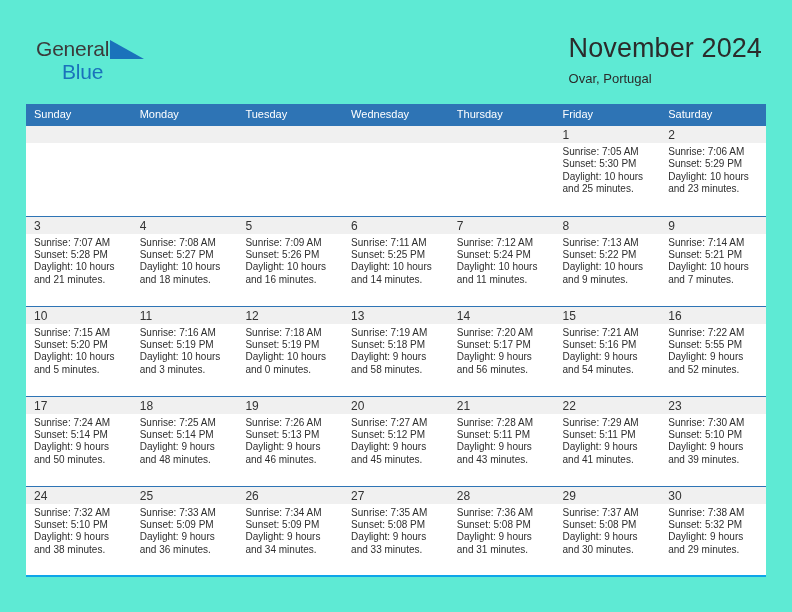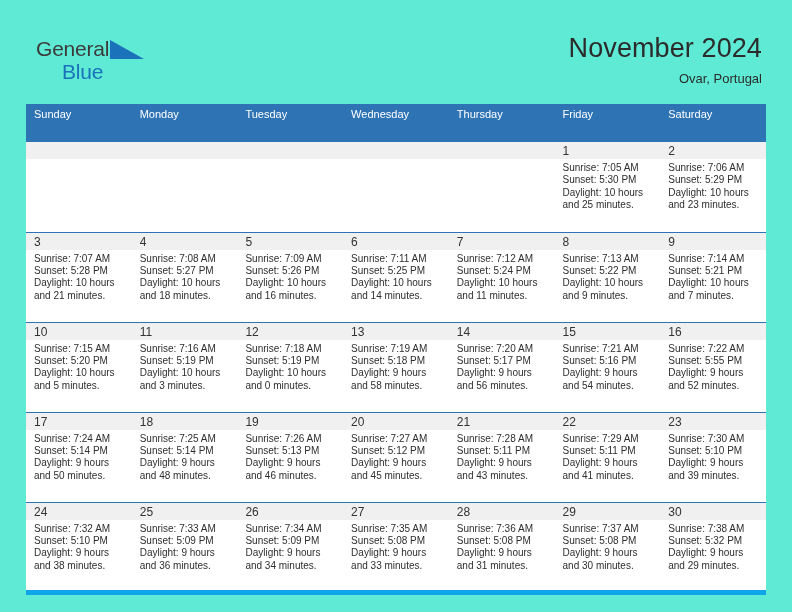--- a/index.html
+++ b/index.html
@@ -52,21 +52,20 @@
     font-size: 21px;
     color: #1a72bb;
     margin-top: 1px;
     margin-left: 26px;
     letter-spacing: -0.2px;
   }
   .title-block {
     position: absolute;
     right: 30px;
     top: 32px;
-    text-align: right;
   }
   .cal-title {
     font-size: 27px;
     color: #2b2b2b;
     font-weight: normal;
     line-height: 32px;
     letter-spacing: 0.1px;
   }
   .cal-subtitle {
     font-size: 13px;
@@ -83,35 +82,35 @@
     width: 740px;
     border-collapse: collapse;
     table-layout: fixed;
   }
   .calendar th {
     background: #2e74b5;
     color: #ffffff;
     font-size: 11px;
     font-weight: normal;
     text-align: left;
-    padding: 5px 0 22px 8px;
+    padding: 5px 0 6px 8px;
     height: 21px;
     line-height: 11px;
     border: none;
   }
   .calendar td {
     width: 105.71px;
     height: 90px;
     vertical-align: top;
     padding: 0;
     border: none;
     border-bottom: 1px solid #2e74b5;
     background: #ffffff;
   }
-  .calendar tr:last-child td { border-bottom: 5px solid #0ea5e9; }
+  .calendar tr:last-child td { border-bottom: 2px solid #0ea5e9; }
 
   .cell-inner {
     position: relative;
     height: 100%;
     width: 100%;
   }
   .daynum-band {
     background: #f0f0f0;
     height: 17px;
     padding: 1px 0 0 8px;

